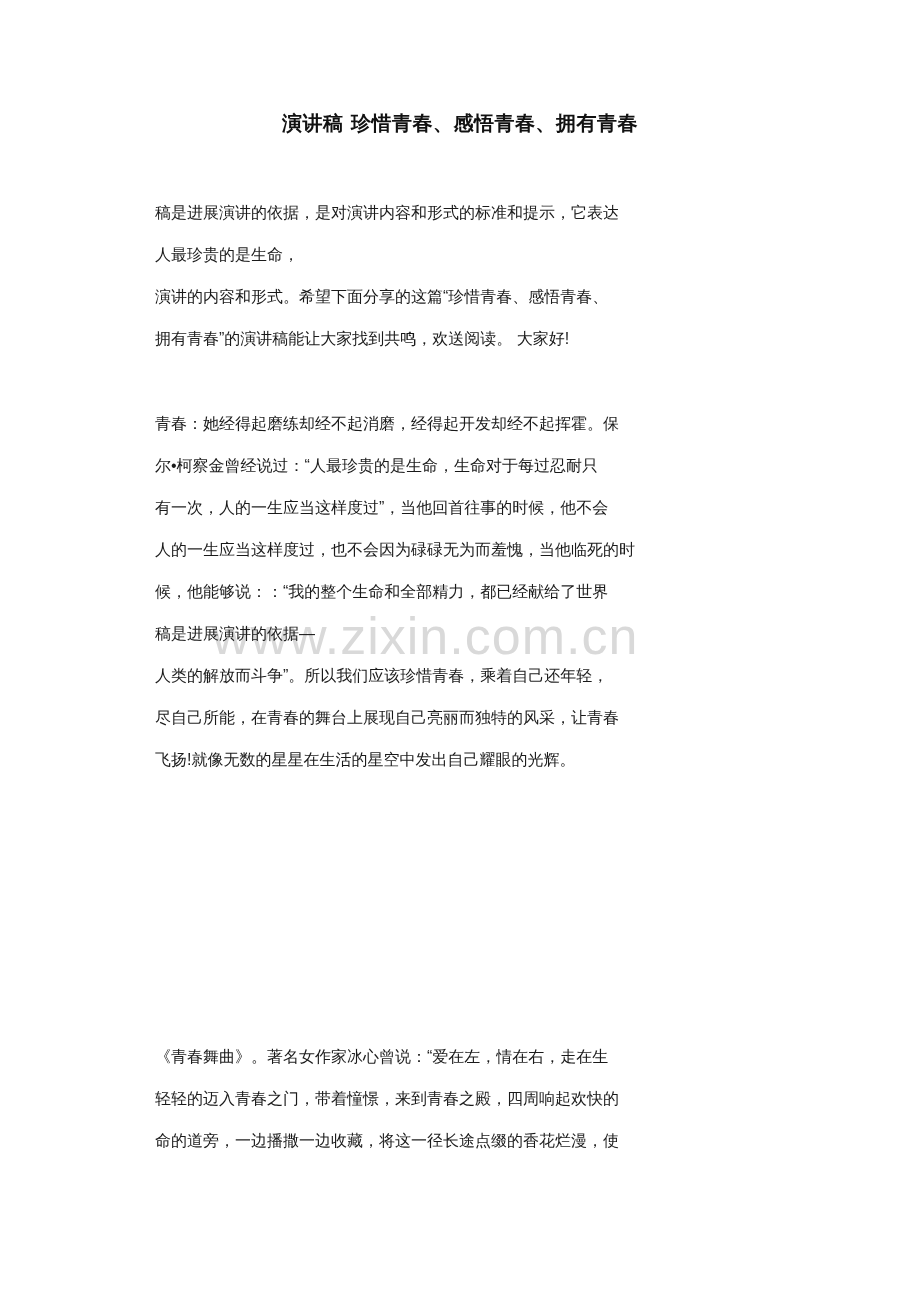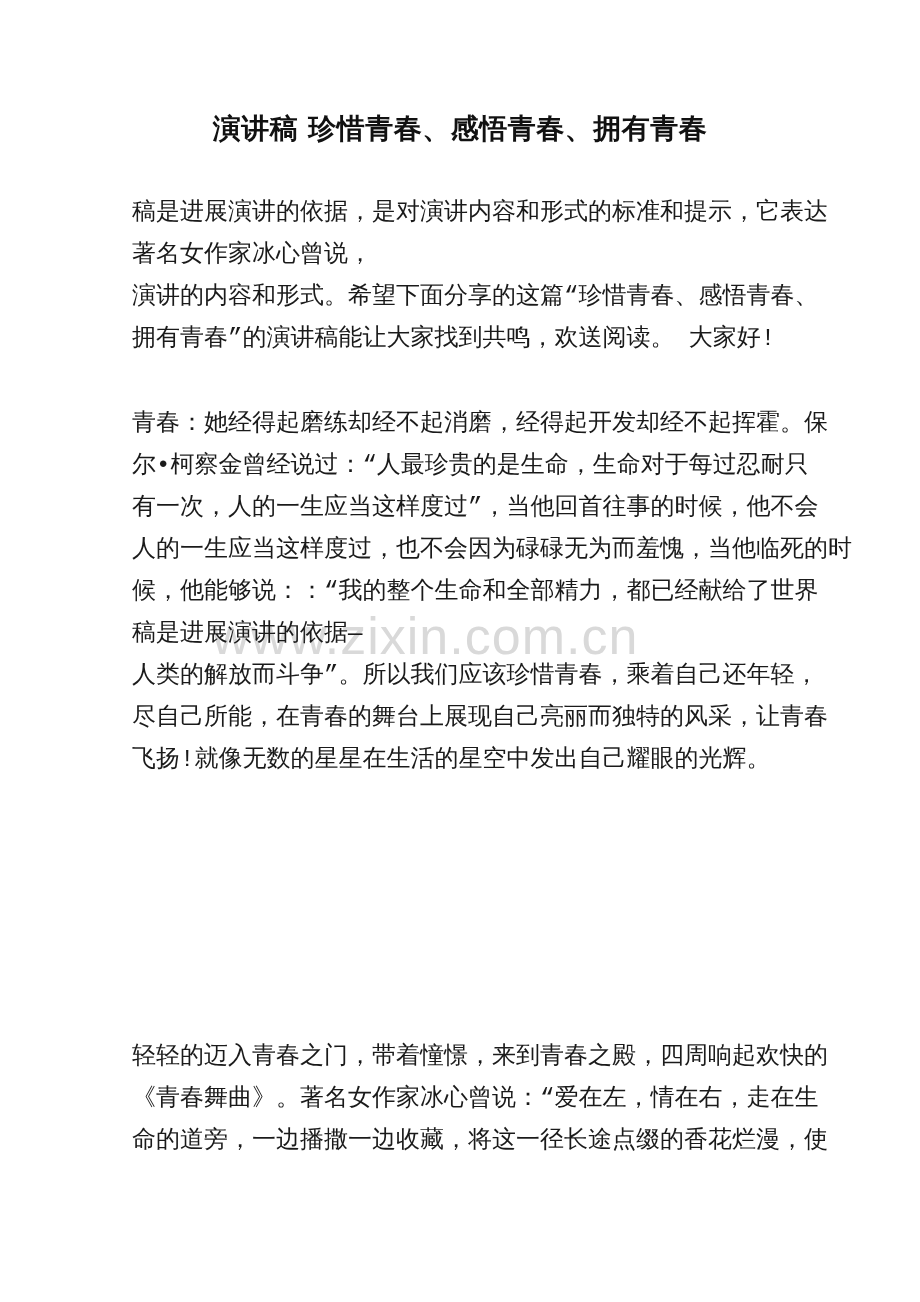--- a/index.html
+++ b/index.html
@@ -1,26 +1,26 @@
 <!DOCTYPE html>
 <html><head>
 <meta charset="utf-8">
 <style>
   html, body { margin: 0; padding: 0; background: #ffffff; }
   body { width: 920px; height: 1302px; position: relative; overflow: hidden; }
   .page { position: absolute; left: 0; top: 0; width: 920px; height: 1302px; background: #fff; }
   .title {
     position: absolute; left: 0; top: 110px; width: 920px; text-align: center;
     font-family: "DejaVu Sans", "Liberation Sans", sans-serif; font-weight: bold;
-    font-size: 28px; color: #111; letter-spacing: 0.5px;
+    font-size: 20px; color: #111; letter-spacing: 0.5px;
   }
   .para {
-    position: absolute; left: 132px; width: 640px;
-    font-family: Liberation Mono, monospace;
-    font-size: 24px; color: #1a1a1a; line-height: 42px;
+    position: absolute; left: 155px; width: 640px;
+    font-family: Liberation Sans, sans-serif;
+    font-size: 16px; color: #1a1a1a; line-height: 42px;
   }
   .line { display: block; white-space: nowrap; }
   .watermark {
     position: absolute; left: 212px; top: 604px; width: 480px; height: 64px;
     font-family: "Liberation Sans", "DejaVu Sans", sans-serif;
     font-size: 52px; color: #d9d9d9; letter-spacing: 1px; line-height: 64px;
     white-space: nowrap; pointer-events: none; z-index: 0;
   }
   .para { z-index: 1; }
 </style>
@@ -28,37 +28,37 @@
 <body>
 
 <div class="page">
 
   <div class="watermark">www.zixin.com.cn</div>
 
   <div class="title">演讲稿 珍惜青春、感悟青春、拥有青春</div>
 
   <div class="para" style="top:192px;">
     <span class="line">稿是进展演讲的依据，是对演讲内容和形式的标准和提示，它表达</span>
-    <span class="line">著名女作家冰心曾说，</span>
+    <span class="line">人最珍贵的是生命，</span>
     <span class="line">演讲的内容和形式。希望下面分享的这篇“珍惜青春、感悟青春、</span>
     <span class="line">拥有青春”的演讲稿能让大家找到共鸣，欢送阅读。 大家好!</span>
   </div>
 
   <div class="para" style="top:403px;">
     <span class="line">青春：她经得起磨练却经不起消磨，经得起开发却经不起挥霍。保</span>
     <span class="line">尔•柯察金曾经说过：“人最珍贵的是生命，生命对于每过忍耐只</span>
     <span class="line">有一次，人的一生应当这样度过”，当他回首往事的时候，他不会</span>
     <span class="line">人的一生应当这样度过，也不会因为碌碌无为而羞愧，当他临死的时</span>
     <span class="line">候，他能够说：：“我的整个生命和全部精力，都已经献给了世界</span>
     <span class="line">稿是进展演讲的依据—</span>
     <span class="line">人类的解放而斗争”。所以我们应该珍惜青春，乘着自己还年轻，</span>
     <span class="line">尽自己所能，在青春的舞台上展现自己亮丽而独特的风采，让青春</span>
     <span class="line">飞扬!就像无数的星星在生活的星空中发出自己耀眼的光辉。</span>
   </div>
 
 
   <div class="para" style="top:1036px;">
+    <span class="line">《青春舞曲》。著名女作家冰心曾说：“爱在左，情在右，走在生</span>
     <span class="line">轻轻的迈入青春之门，带着憧憬，来到青春之殿，四周响起欢快的</span>
-    <span class="line">《青春舞曲》。著名女作家冰心曾说：“爱在左，情在右，走在生</span>
     <span class="line">命的道旁，一边播撒一边收藏，将这一径长途点缀的香花烂漫，使</span>
   </div>
 
 </div>
 
 </body></html>

